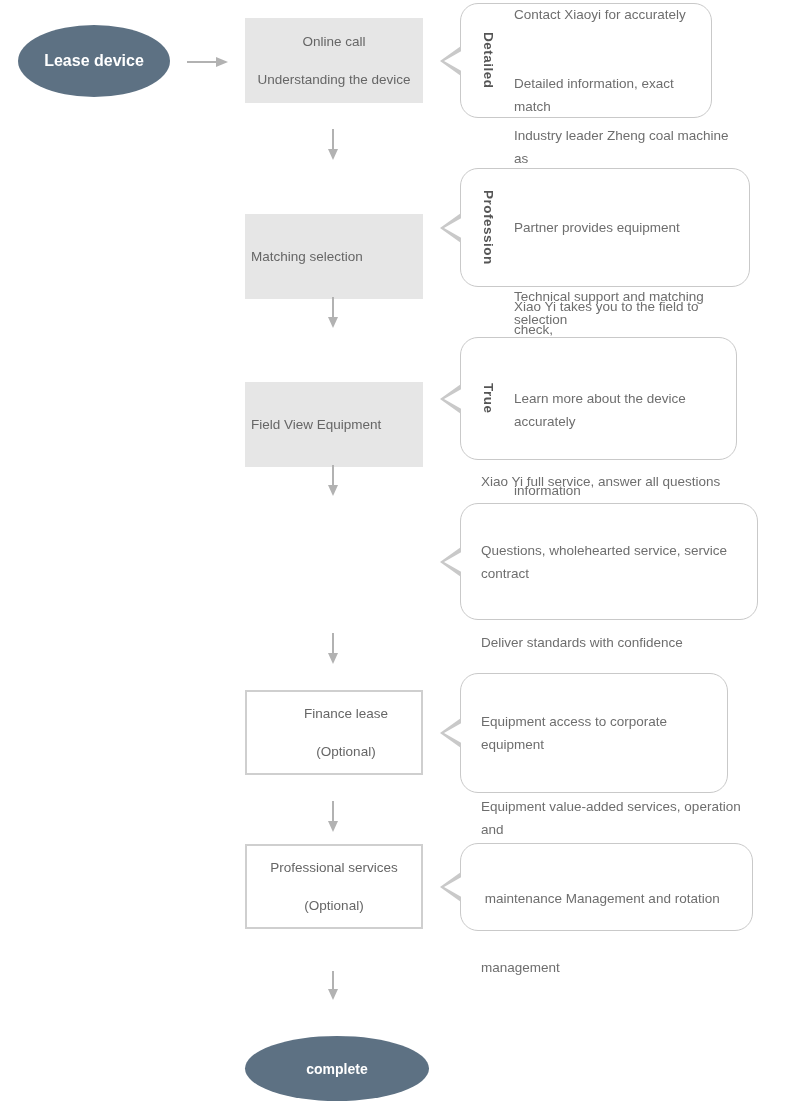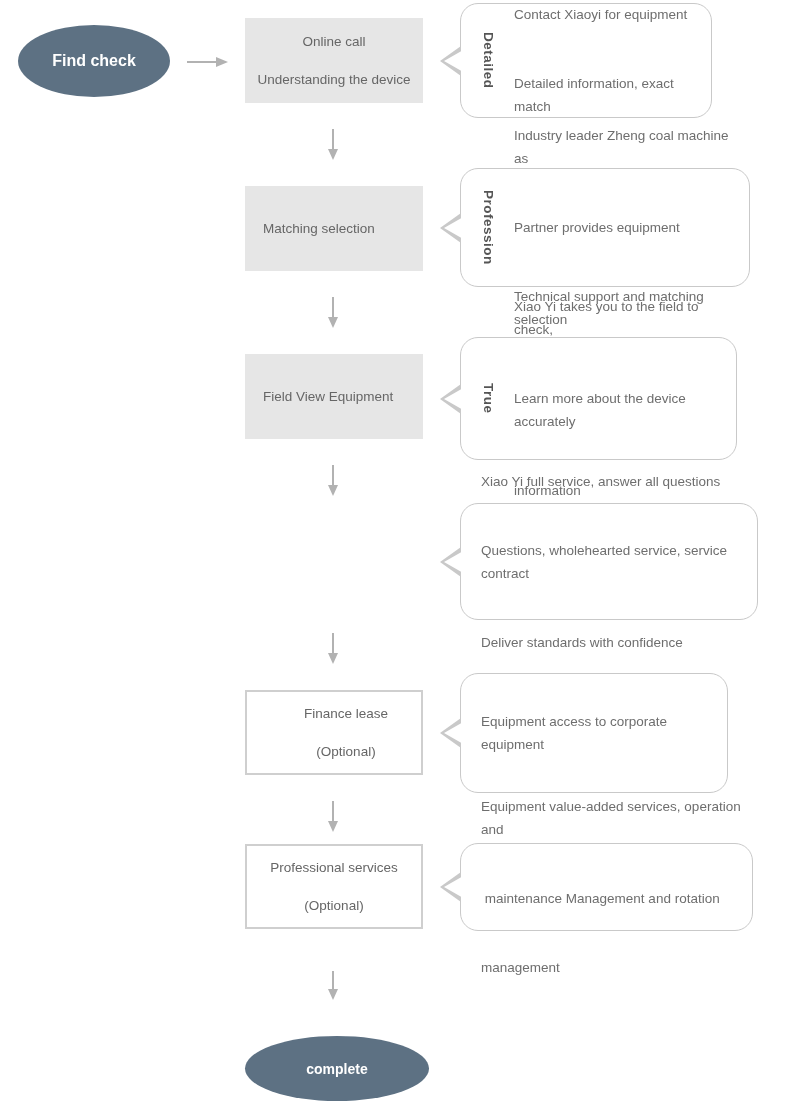--- a/index.html
+++ b/index.html
@@ -15,21 +15,21 @@
     color:#ffffff; font-weight:bold;
   }
   .ellipse.start { left:18px; top:25px; width:152px; height:72px; font-size:16px; }
   .ellipse.end   { left:245px; top:1036px; width:184px; height:65px; font-size:14px; }
   .box {
     position:absolute; left:245px; width:178px; height:85px;
     background:#e6e6e6; color:#666666; font-size:13.5px;
     display:flex; flex-direction:column; justify-content:center; gap:23px;
   }
   .box.center { align-items:center; text-align:center; }
-  .box.left   { align-items:flex-start; padding-left:18px; }
+  .box.left   { align-items:flex-start; padding-left:6px;margin-top:28px; }
   .box.outline { background:#ffffff; border:2px solid #cfcfcf; }
   .b-top-0 { top:18px; }  .b-top-1 { top:186px; } .b-top-2 { top:354px; }
   .b-top-3 { top:522px; } .b-top-4 { top:690px;padding-left:24px; } .b-top-5 { top:844px; }
   .bubble {
     position:absolute; left:460px; background:#ffffff;
     border:1.5px solid #c9c9c9; border-radius:18px;
     display:flex; align-items:center; padding-left:20px; padding-right:10px;
   }
   .bubble::before {
     content:""; position:absolute; left:-21px; top:50%; transform:translateY(-50%);
@@ -58,38 +58,38 @@
   .va-0 { top:129px; } .va-1 { top:297px; } .va-2 { top:465px; }
   .va-3 { top:633px; } .va-4 { top:801px; } .va-5 { top:971px; }
   .harrow { position:absolute; left:187px; top:54px; }
 </style>
 </head>
 <body>
 
 <div class="canvas">
 
   <div class="ellipse start">
-    <span>Find check</span>
+    <span>Lease device</span>
   </div>
 
   <span class="harrow">
     <svg width="42" height="12" viewBox="0 0 42 12">
       <line x1="0" y1="6" x2="30" y2="6" stroke="#b2b2b2" stroke-width="2"></line>
       <polygon points="29,1 29,11 41,6" fill="#b2b2b2"></polygon>
     </svg>
   </span>
 
   <div class="box center b-top-0">
     <div>Online call</div>
     <div>Understanding the device</div>
   </div>
   <div class="bubble bub-0">
     <span class="vtag">Detailed</span>
     <div class="blines">
-      <div>Contact Xiaoyi for equipment</div>
+      <div>Contact Xiaoyi for accurately</div>
       <div>Detailed information, exact match</div>
     </div>
   </div>
   <span class="varrow va-0">
     <svg width="12" height="32" viewBox="0 0 12 32">
       <line x1="6" y1="0" x2="6" y2="21" stroke="#b2b2b2" stroke-width="2"></line>
       <polygon points="1,20 11,20 6,31" fill="#b2b2b2"></polygon>
     </svg>
   </span>
 

